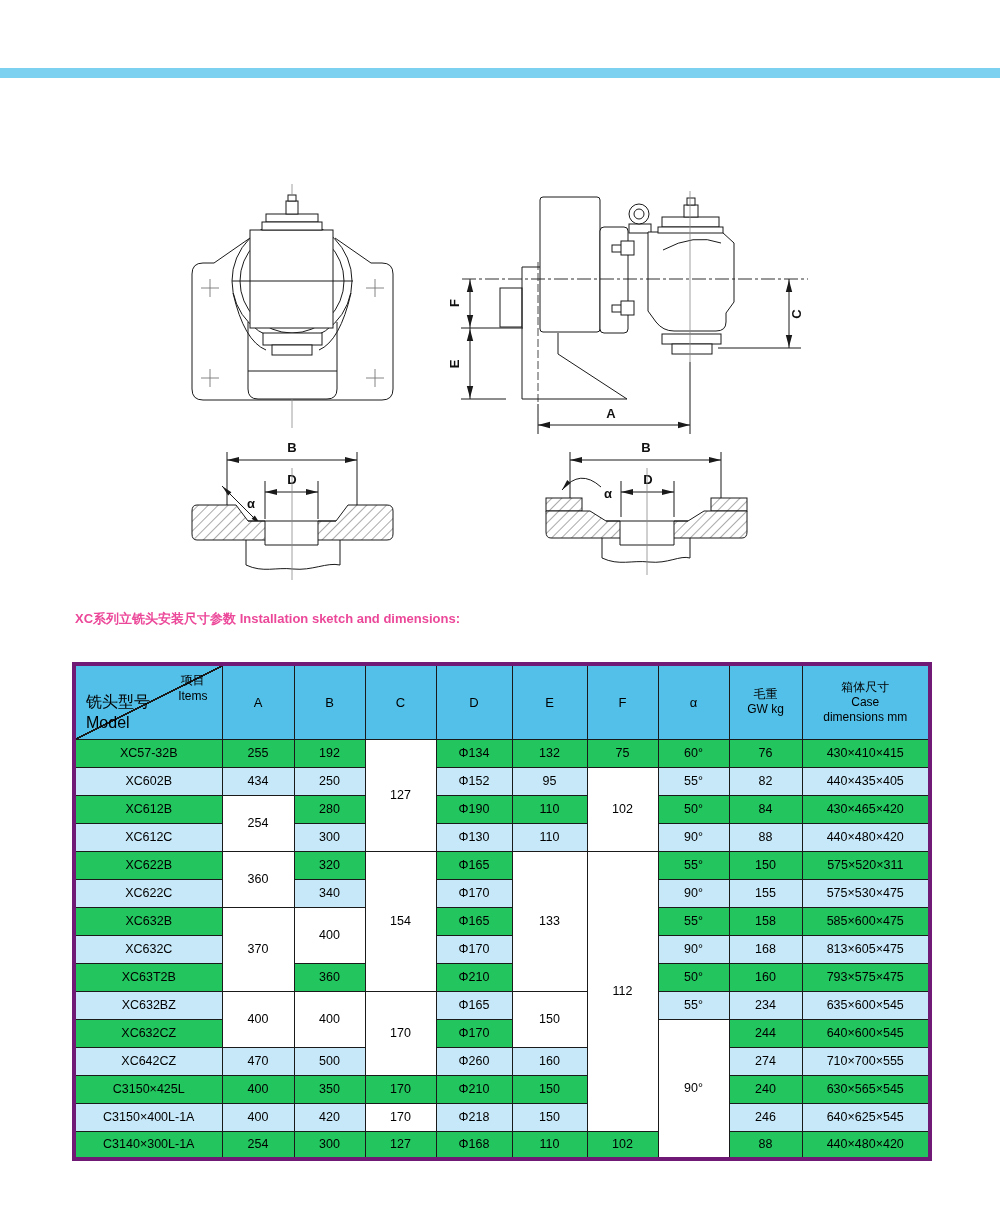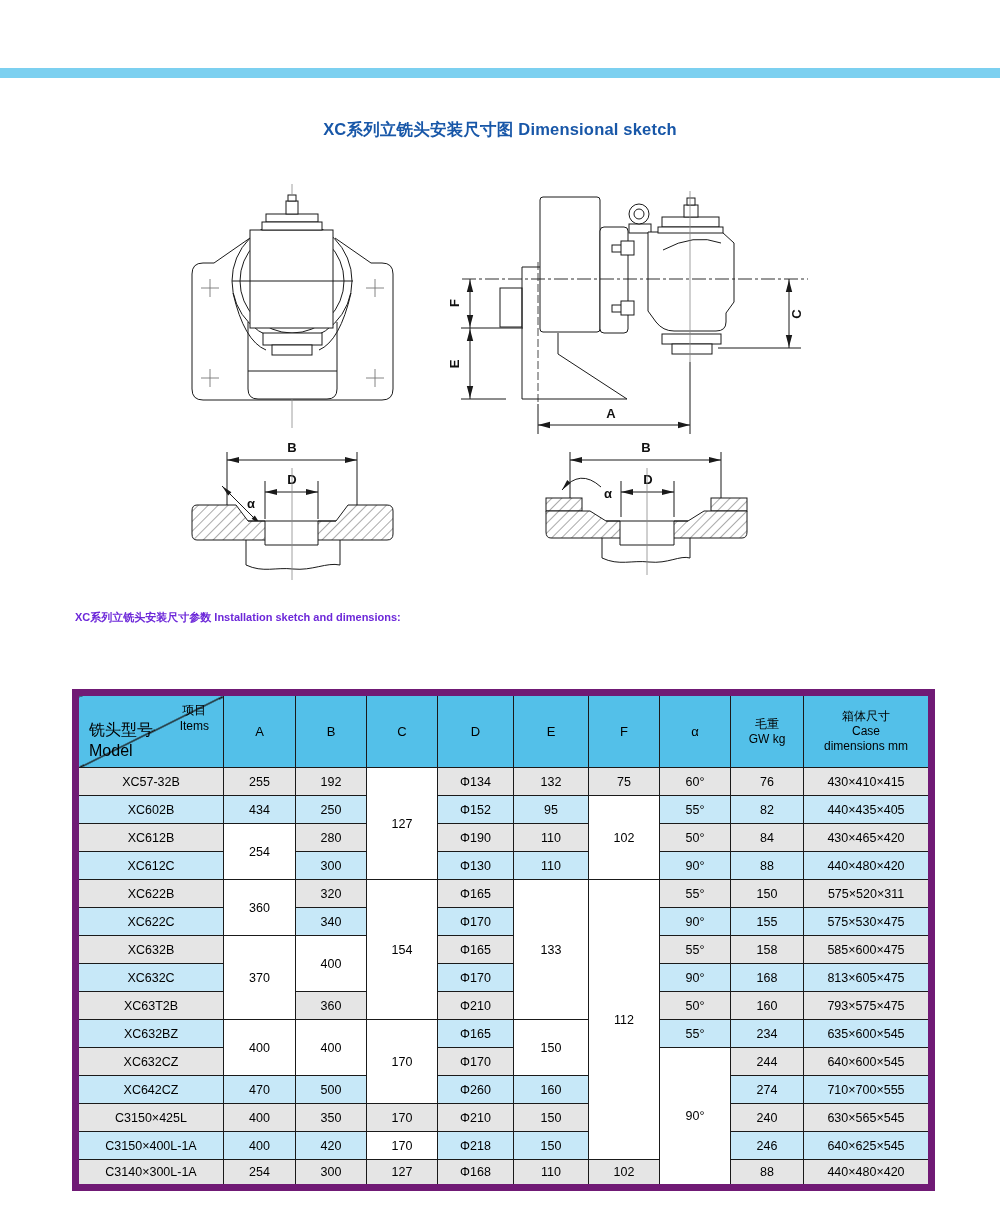--- a/index.html
+++ b/index.html
@@ -2,43 +2,42 @@
 <html><head>
 <meta charset="utf-8">
 <style>
   html,body{margin:0;padding:0;background:#e8e8e8;}
   .page{position:relative;width:1000px;height:1223px;background:#ffffff;overflow:hidden;
         font-family:"Liberation Sans","DejaVu Sans",sans-serif;color:#111;}
   .topbar{position:absolute;left:0;top:68px;width:1000px;height:10px;background:var(--accent,#7CD0F0);}
   .title{position:absolute;left:0;top:119px;width:1000px;margin:0;text-align:center;
          font-size:16.5px;font-weight:600;color:var(--titleblue,#1857A8);letter-spacing:.2px;}
   .drawings{position:absolute;left:150px;top:175px;width:700px;height:430px;}
-  .section-title{position:absolute;left:75px;top:610px;font-size:11px;font-weight:600;color:#6d28d9;}
+  .section-title{position:absolute;left:75px;top:610px;font-size:13px;font-weight:600;color:#ec4899;}
   .dim-table{position:absolute;left:72px;top:662px;border-collapse:collapse;table-layout:fixed;
-             border:7px solid #701a75;background:#e5e5e5;margin-top:27px;}
+             border:4px solid #701a75;background:#22c55e;}
   .dim-table td,.dim-table th{border:1px solid #1a1a1a;padding:0;text-align:center;vertical-align:middle;
              font-size:12.5px;font-weight:400;color:#000;overflow:hidden;}
   .dim-table thead tr{height:75px;background:var(--headbg,#53C0E9);}
   .dim-table tbody tr{height:28px;}
   .dim-table tbody tr.alt{background:var(--rowalt,#C7E8F8);}
   .dim-table td.wh{background:#fff;}
   .dim-table th{font-size:13px;font-weight:500;}
   .hdr-line{line-height:1.25;font-size:12px;font-weight:500;}
   th.corner{position:relative;
     background-image:linear-gradient(to bottom right,transparent calc(50% - .7px),#1a1a1a calc(50% - .7px),#1a1a1a calc(50% + .7px),transparent calc(50% + .7px));}
   .c-tr{position:absolute;top:7px;right:14px;text-align:center;font-size:12px;font-weight:500;line-height:1.3;}
   .c-bl{position:absolute;bottom:5px;left:10px;text-align:left;font-size:16px;font-weight:500;line-height:1.3;}
   svg text{font-family:"Liberation Sans","DejaVu Sans",sans-serif;font-size:13px;font-weight:bold;fill:#111;}
 </style>
 </head>
 <body>
 
 <div class="page" style="--accent: #7CD0F0; --headbg: #53C0E9; --rowalt: #C7E8F8; --titleblue: #1857A8;">
   <div class="topbar"></div>
-  <h1 class="title">XC系列立铣头安装尺寸图 Dimensional sketch</h1>
 
   <svg class="drawings" viewBox="150 175 700 430" stroke="#1a1a1a" stroke-width="1" fill="none">
     <defs>
       <pattern id="hat" width="7" height="7" patternUnits="userSpaceOnUse" patternTransform="rotate(45)">
         <rect width="7" height="7" fill="#ffffff" stroke="none"></rect>
         <line x1="0" y1="0" x2="0" y2="7" stroke="#555" stroke-width="1"></line>
       </pattern>
     </defs>
 
     <g>

